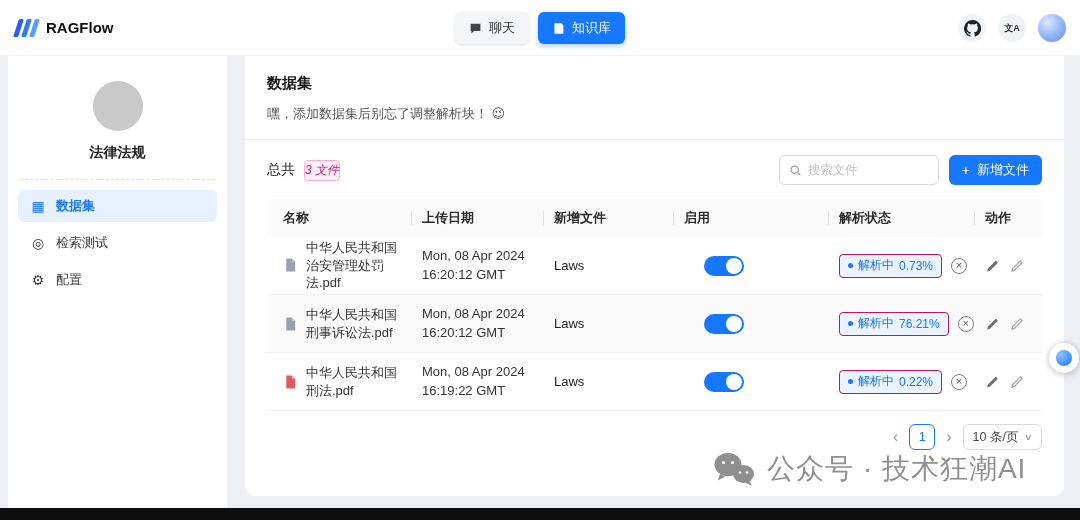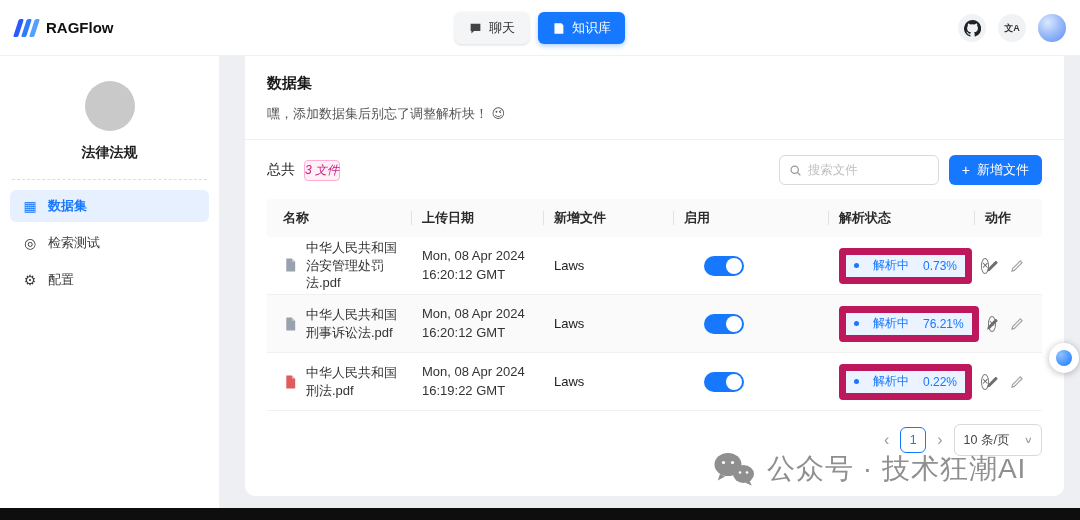--- a/index.html
+++ b/index.html
@@ -36,21 +36,21 @@
     width:28px; height:28px; border-radius:50%; background:#f1f2f4;
     display:flex; align-items:center; justify-content:center; cursor:pointer;
     font-size:9px; font-weight:bold; color:#333;
   }
   .avatar-sm {
     width:28px; height:28px; border-radius:50%; cursor:pointer;
     background: radial-gradient(circle at 35% 30%, #dbe8ff 0%, #9dbdf7 45%, #5a8df5 100%);
   }
 
   
-  .sidebar { position:absolute; left:0; top:56px; width:220px; height:452px; background:#fff; border-right:1px solid #f1f1f1; }
+  .sidebar { position:absolute; left:8px; top:56px; width:220px; height:452px; background:#fff; border-right:1px solid #f1f1f1; }
   .kb-avatar { width:50px; height:50px; border-radius:50%; background:#c9c9c9; margin:25px auto 13px; }
   .kb-name { text-align:center; font-size:14px; font-weight:bold; color:#1f1f1f; }
   .dashed { border-top:1px dashed #dcdcdc; margin:17px 12px 10px; }
   .menu { padding:0 10px; display:flex; flex-direction:column; gap:5px; }
   .menu-item {
     height:32px; display:flex; align-items:center; gap:10px; padding:0 12px;
     border-radius:6px; font-size:13px; color:#3a3a3a; cursor:pointer;
   }
   .menu-item.active { background:#e7f0fe; color:#1677ff; font-weight:bold; }
   .menu-item .mi { font-size:14px; width:16px; text-align:center; }
@@ -101,44 +101,44 @@
   .c-action { flex:1; }
   .trow { display:flex; align-items:center; min-height:58px; border-bottom:1px solid #f0f0f0; }
   .trow.alt { background:#fafafa; }
   .name-cell { display:flex; align-items:center; gap:8px; }
   .name-text { color:#333; line-height:1.35; cursor:pointer; }
   .date-text { color:#333; line-height:1.4; }
   .toggle { width:40px; height:20px; border-radius:10px; background:#1677ff; position:relative; cursor:pointer; margin-left:20px; }
   .toggle::after { content:""; position:absolute; right:2px; top:2px; width:16px; height:16px; border-radius:50%; background:#fff; }
   .status-wrap { display:flex; align-items:center; }
   .status-badge {
-    display:inline-flex; align-items:center; gap:14px;
-    border:7px solid #be185d; background:#eaf3ff; color:#1677ff;
+    display:inline-flex; align-items:center; gap:5px;
+    border:1px solid #be185d; background:#eaf3ff; color:#1677ff;
     border-radius:4px; padding:2.5px 8px; font-size:12px; white-space:nowrap;
   }
   .dot { width:5px; height:5px; border-radius:50%; background:#1677ff; }
   .cancel-btn {
     margin-left:9px; width:16px; height:16px; border:1px solid #7d7d7d; border-radius:50%;
     color:#555; font-size:11px; line-height:1; display:inline-flex; align-items:center; justify-content:center;
     cursor:pointer; background:#fff;
   }
   .actions { display:flex; gap:11px; align-items:center; }
   .act-icon { color:#6f6f6f; cursor:pointer; display:inline-flex; }
   .act-icon.lighter { color:#a0a0a0; }
 
   
   .pager { display:flex; align-items:center; justify-content:flex-end; gap:9px; margin-top:13px; font-size:12.5px; color:#555; }
   .pg-arrow { color:#9b9b9b; font-size:16px; cursor:pointer; padding:0 2px; line-height:1; }
   .pg-num {
     width:26px; height:26px; border:1px solid #1677ff; color:#1677ff; border-radius:6px;
     display:flex; align-items:center; justify-content:center; background:#fff; cursor:pointer;
   }
   .pg-size {
-    height:32px; border:1px solid #d9d9d9; border-radius:6px; background:#fff;
-    display:flex; align-items:center; gap:16px; padding:0 9px; cursor:pointer; color:#444;
+    height:26px; border:1px solid #d9d9d9; border-radius:6px; background:#fff;
+    display:flex; align-items:center; gap:7px; padding:0 9px; cursor:pointer; color:#444;
   }
   .caret { font-size:9px; color:#999; transform:scaleX(1.4); }
 
   
   .watermark {
     position:absolute; left:712px; top:450px; z-index:9;
     display:flex; align-items:center; gap:11px;
     color:#8f8f8f; font-size:28px; font-weight:400; letter-spacing:1px;
   }
   .float-widget {

